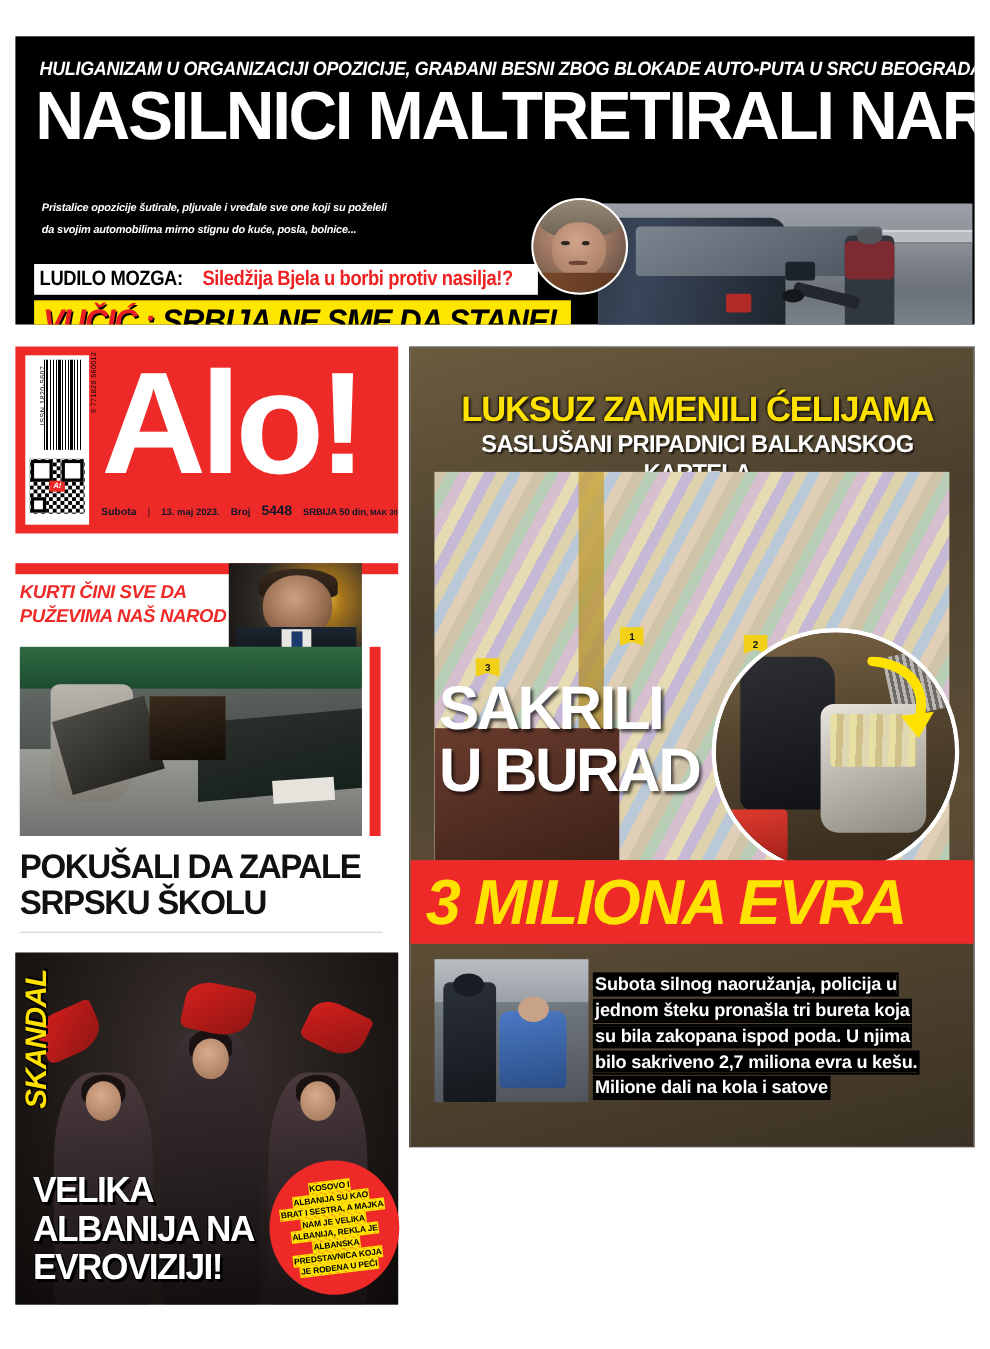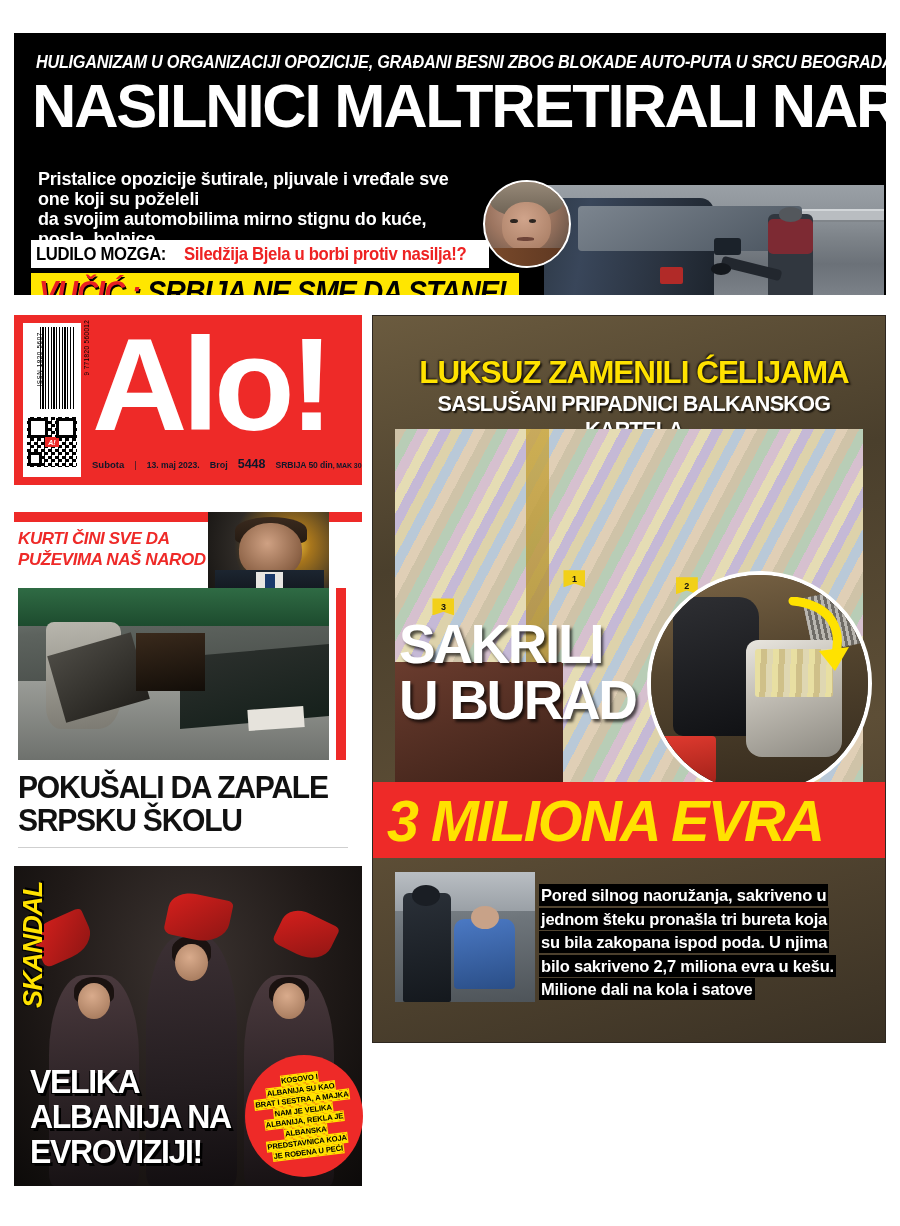--- a/index.html
+++ b/index.html
@@ -23,23 +23,23 @@
     transform: scaleX(0.93); transform-origin: left center;
     white-space: nowrap;
   }
   .mainhead {
     position: absolute; left: 18px; top: 42px; width: 840px;
     color: #fff; font-weight: bold; font-size: 62px; line-height: 62px;
     letter-spacing: -2.2px; transform: scaleX(0.99); transform-origin: left top;
     white-space: nowrap;
   }
   .deck {
-    position: absolute; left: 24px; top: 136px; width: 440px;
-    color: #fff; font-weight: bold;
-    font-size: 18px; line-height: 20px; letter-spacing: -0.2px;
+    position: absolute; left: 24px; top: 147px; width: 440px;
+    color: #fff; font-style: italic; font-weight: bold;
+    font-size: 10px; line-height: 20px; letter-spacing: -0.2px;
   }
   .ludilo {
     position: absolute; left: 17px; top: 207px; width: 458px; height: 28px;
     background: #fff; display: flex; align-items: center;
     padding: 0 5px; overflow: hidden; white-space: nowrap;
   }
   .ludilo .lbl { color: #000; font-weight: bold; font-size: 19px;
     transform: scaleX(0.88); transform-origin: left center; letter-spacing: -0.4px; }
   .ludilo .txt { color: #ee2222; font-weight: bold; font-size: 19px;
     transform: scaleX(0.88); transform-origin: left center; letter-spacing: -0.4px; }
@@ -553,21 +553,21 @@
 
     <div class="arrest-photo">
       <div class="ap-wall"></div>
       <div class="ap-cop"></div>
       <div class="ap-cophead"></div>
       <div class="ap-sus"></div>
       <div class="ap-sushead"></div>
     </div>
 
     <div class="body-text">
-      <span>Pored silnog naoružanja, sakriveno u</span><br>
+      <span>Subota silnog naoružanja, policija u</span><br>
       <span>jednom šteku pronašla tri bureta koja</span><br>
       <span>su bila zakopana ispod poda. U njima</span><br>
       <span>bilo sakriveno 2,7 miliona evra u kešu.</span><br>
       <span>Milione dali na kola i satove</span>
     </div>
   </div>
 
 
 </div>
 

